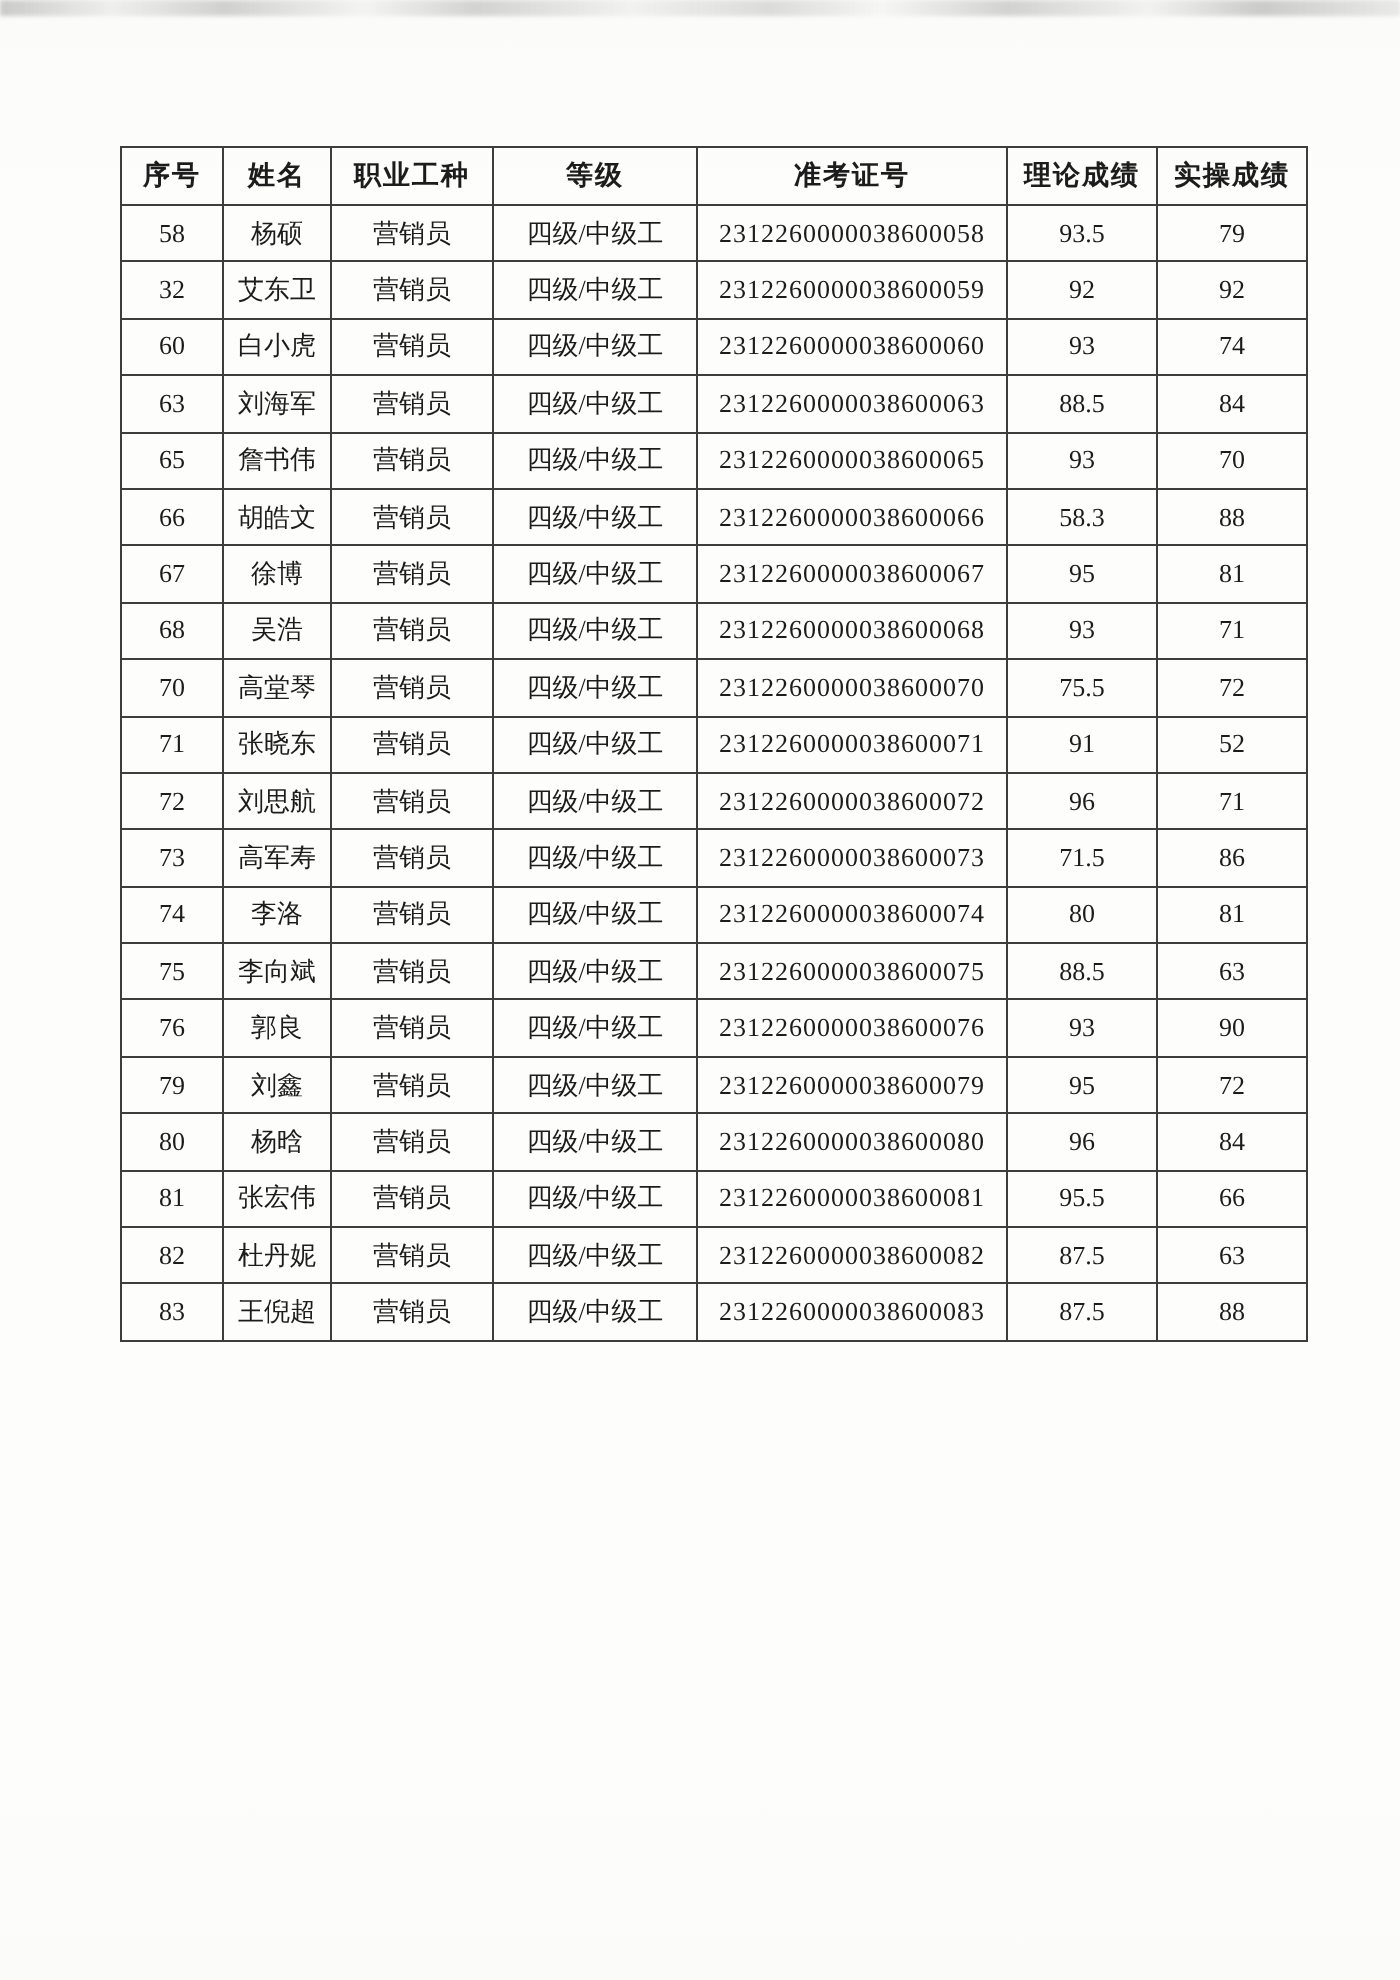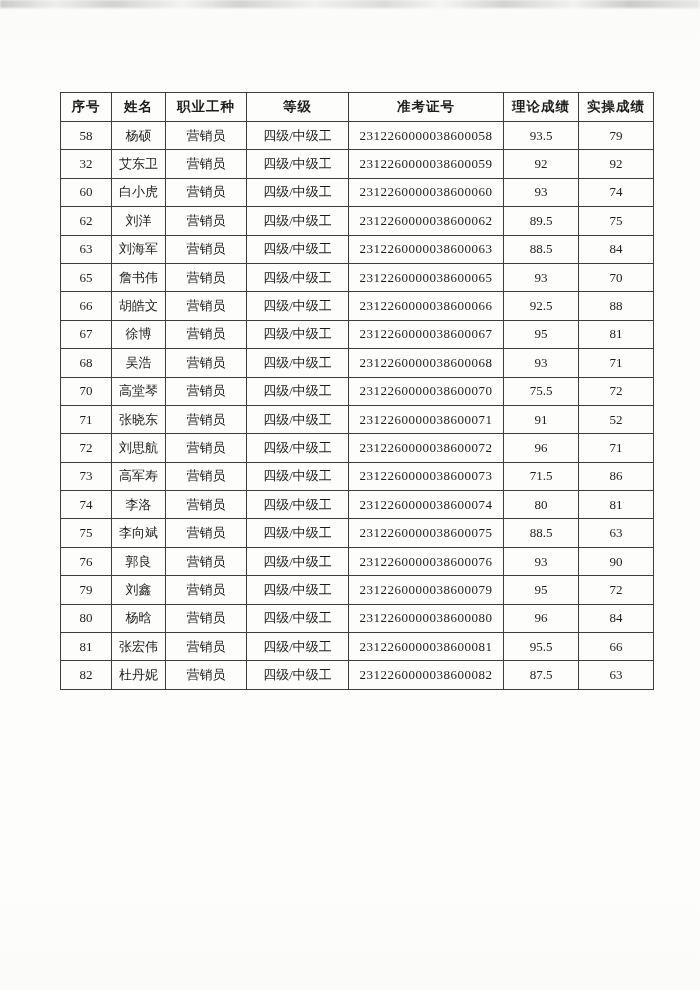--- a/index.html
+++ b/index.html
@@ -34,21 +34,21 @@
       rgba(190,190,188,0.08) 63%,
       rgba(138,138,136,0.36) 72%,
       rgba(180,180,178,0.12) 82%,
       rgba(132,132,130,0.40) 90%,
       rgba(160,160,158,0.20) 100%);
     filter: blur(1px);
   }
   table.score-table {
     position: absolute;
     left: 60px;
-    top: 92px;
+    top: 73px;
     width: 593px;
     border-collapse: collapse;
     table-layout: fixed;
     color: #1c1c1c;
   }
   table.score-table th,
   table.score-table td {
     border: 1px solid #3d3d3d;
     text-align: center;
     vertical-align: middle;
@@ -118,29 +118,20 @@
         <tr>
           <td>60</td>
           <td>白小虎</td>
           <td>营销员</td>
           <td>四级/中级工</td>
           <td class="ticket">2312260000038600060</td>
           <td>93</td>
           <td>74</td>
         </tr>
         <tr>
-          <td>62</td>
-          <td>刘洋</td>
-          <td>营销员</td>
-          <td>四级/中级工</td>
-          <td class="ticket">2312260000038600062</td>
-          <td>89.5</td>
-          <td>75</td>
-        </tr>
-        <tr>
           <td>63</td>
           <td>刘海军</td>
           <td>营销员</td>
           <td>四级/中级工</td>
           <td class="ticket">2312260000038600063</td>
           <td>88.5</td>
           <td>84</td>
         </tr>
         <tr>
           <td>65</td>
@@ -150,21 +141,21 @@
           <td class="ticket">2312260000038600065</td>
           <td>93</td>
           <td>70</td>
         </tr>
         <tr>
           <td>66</td>
           <td>胡皓文</td>
           <td>营销员</td>
           <td>四级/中级工</td>
           <td class="ticket">2312260000038600066</td>
-          <td>92.5</td>
+          <td>58.3</td>
           <td>88</td>
         </tr>
         <tr>
           <td>67</td>
           <td>徐博</td>
           <td>营销员</td>
           <td>四级/中级工</td>
           <td class="ticket">2312260000038600067</td>
           <td>95</td>
           <td>81</td>
@@ -269,16 +260,25 @@
           <td>66</td>
         </tr>
         <tr>
           <td>82</td>
           <td>杜丹妮</td>
           <td>营销员</td>
           <td>四级/中级工</td>
           <td class="ticket">2312260000038600082</td>
           <td>87.5</td>
           <td>63</td>
+        </tr>
+        <tr>
+          <td>83</td>
+          <td>王倪超</td>
+          <td>营销员</td>
+          <td>四级/中级工</td>
+          <td class="ticket">2312260000038600083</td>
+          <td>87.5</td>
+          <td>88</td>
         </tr>
       </tbody>
   </table>
 </div>
 
 </body></html>

